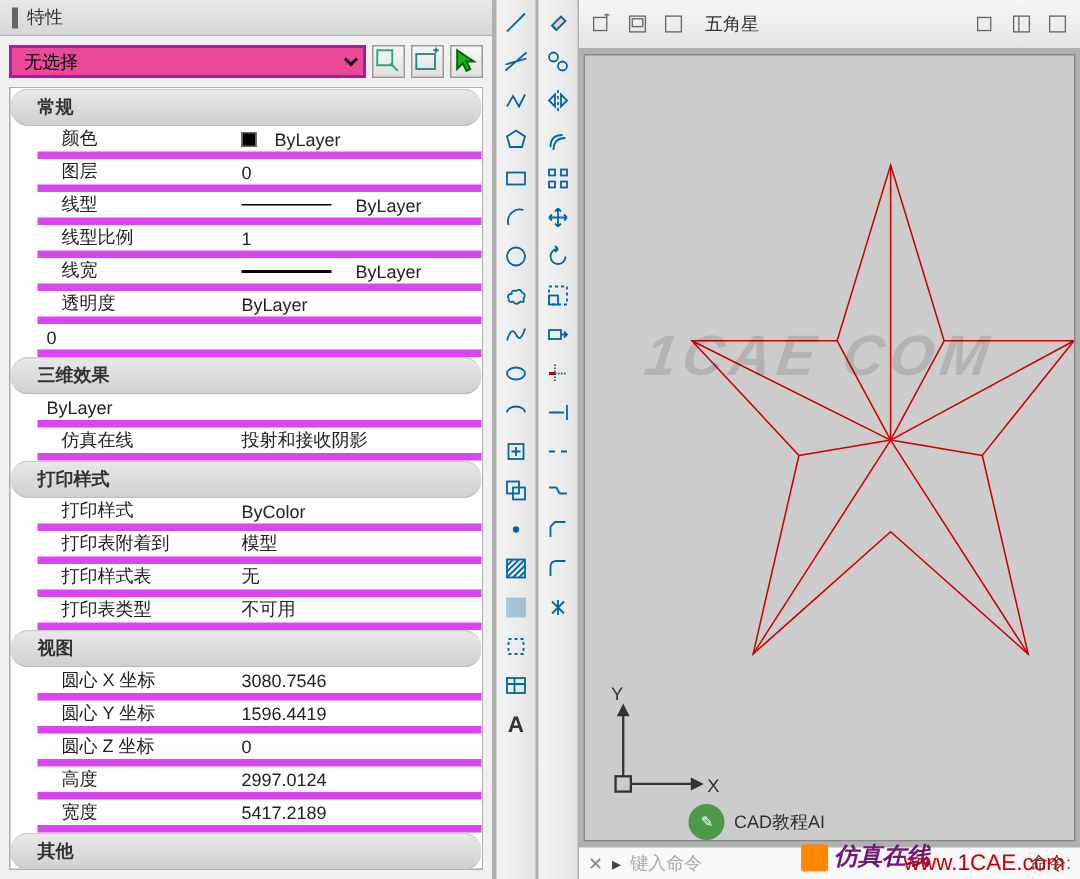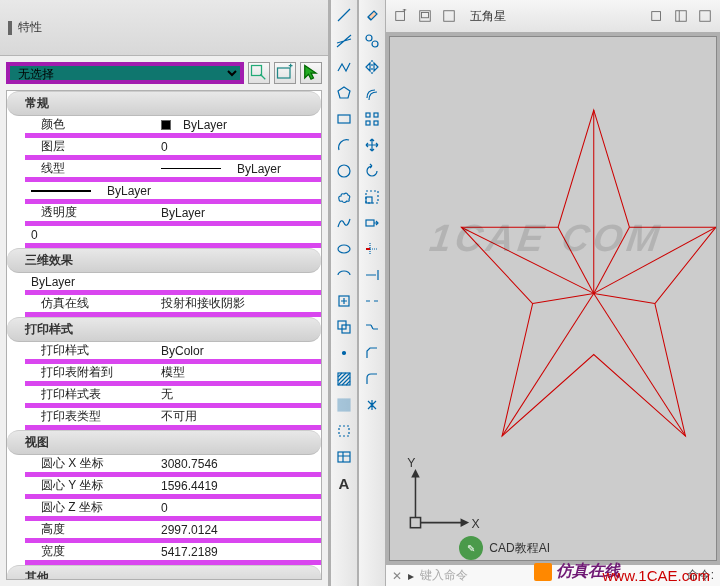--- a/index.html
+++ b/index.html
@@ -1,23 +1,23 @@
 <!DOCTYPE html>
 <html><head>
 <meta charset="utf-8">
 <style>
 * { margin: 0; padding: 0; box-sizing: border-box; font-family: "Microsoft YaHei", sans-serif; font-size: 12px; }
 body { width: 720px; height: 586px; background: #e8e8e8; display: flex; overflow: hidden; }
 
 .panel-left { width: 330px; background: #f0f0f0; display: flex; flex-direction: column; border-right: 2px solid #b0b0b0; }
-.panel-header { background: linear-gradient(#e8e8e8,#d8d8d8); padding: 19px 8px; font-size: 12px; color: #333; border-bottom: 1px solid #b5b5b5; display: flex; align-items: center; }
+.panel-header { background: linear-gradient(#e8e8e8,#d8d8d8); padding: 3px 8px; font-size: 12px; color: #333; border-bottom: 1px solid #b5b5b5; display: flex; align-items: center; }
 .panel-header .bar { width: 4px; height: 14px; background: #666; margin-right: 6px; }
 
 .selector-row { display: flex; padding: 6px; gap: 4px; align-items: center; }
-.selector-row select { flex: 1; height: 22px; background: #0f766e; border: 4px solid #a21caf; padding: 0 4px; }
+.selector-row select { flex: 1; height: 22px; background: #ec4899; border: 2px solid #a21caf; padding: 0 4px; }
 .sel-btn { width: 22px; height: 22px; border: 1px solid #999; background: linear-gradient(#f8f8f8,#e0e0e0); display: flex; align-items: center; justify-content: center; font-size: 12px; cursor: pointer; }
 
 .props { flex: 1; overflow-y: auto; background: #fff; border: 1px solid #b0b0b0; margin: 0 6px 6px 6px; }
 .section-head { background: linear-gradient(#e8e8e8,#d0d0d0); padding: 3px 18px; font-size: 12px; font-weight: bold; color: #333; border-top: 1px solid #ccc; border-bottom: 1px solid #bbb; border-radius: 12px; }
 .prop-row { display: flex; border-bottom: 5px solid #d946ef; height: 22px; align-items: center; margin-left: 18px; }
 .prop-label { width: 130px; padding-left: 16px; color: #222; }
 .prop-value { flex: 1; padding-left: 6px; color: #222; display: flex; align-items: center; gap: 12px; }
 .swatch { width: 10px; height: 10px; background: #000; border: 1px solid #666; display: inline-block; }
 .line-prev { display: inline-block; width: 60px; border-top: 1px solid #000; vertical-align: middle; margin-right: 4px; }
 .line-thick { border-top: 2px solid #000; }
@@ -91,20 +91,25 @@
       <div class="prop-value">0</div>
     </div>
     <div class="prop-row">
       <div class="prop-label">线型</div>
       <div class="prop-value">
           <span class="line-prev"></span>
           <span>ByLayer</span>
         </div>
     </div>
     <div class="prop-row">
+      <div class="prop-label">线型比例</div>
+      <div class="prop-value">1</div>
+    </div>
+    <div class="prop-row">
+      <div class="prop-label">线宽</div>
       <div class="prop-value">
           <span class="line-prev line-thick"></span>
           <span>ByLayer</span>
         </div>
     </div>
     <div class="prop-row">
       <div class="prop-label">透明度</div>
       <div class="prop-value">ByLayer</div>
     </div>
     <div class="prop-row">

